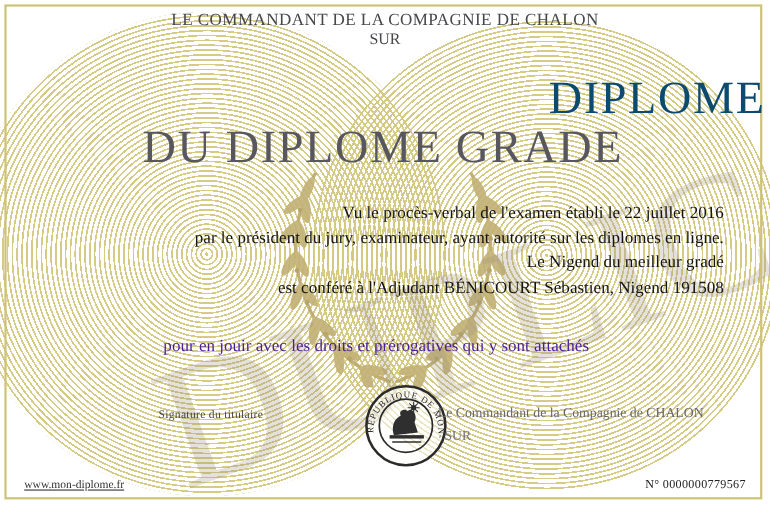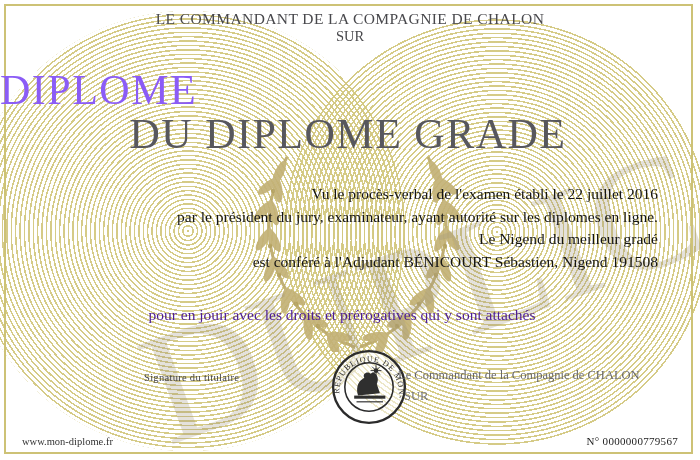--- a/index.html
+++ b/index.html
@@ -39,22 +39,22 @@
   .wreath{position:absolute;left:225px;top:122px;opacity:0.92;}
   .header1{
     position:absolute;left:0;top:10px;width:700px;text-align:center;
     font-size:15.5px;color:#48484c;letter-spacing:0.4px;
   }
   .header2{
     position:absolute;left:0;top:28px;width:700px;text-align:center;
     font-size:14.5px;color:#48484c;
   }
   .title1{
-    position:absolute;left:0;top:66px;width:696px;text-align:left;
-    font-size:42px;color:#8b5cf6;letter-spacing:1.5px;
+    position:absolute;left:0;top:66px;width:696px;text-align:right;
+    font-size:42px;color:#0c4a6e;letter-spacing:1.5px;
   }
   .title2{
     position:absolute;left:0;top:110px;width:696px;text-align:center;
     font-size:42px;color:#57575d;letter-spacing:1.5px;
   }
   .bodytext{
     position:absolute;left:58px;top:183px;width:600px;
     font-size:15.5px;line-height:22.5px;color:#141414;text-align:right;
   }
   .closing{
@@ -69,21 +69,21 @@
   .issuer1{
     position:absolute;left:398px;top:368px;width:260px;
     font-size:12.5px;color:#67676b;
   }
   .issuer2{
     position:absolute;left:404px;top:389px;
     font-size:12.5px;color:#74747a;
   }
   .site{
     position:absolute;left:22px;top:436px;
-    font-size:10.5px;color:#333333;
+    font-size:10.5px;color:#333333;text-decoration:underline;
   }
   .serial{
     position:absolute;right:22px;top:435px;
     font-size:11px;color:#222222;letter-spacing:0.3px;
   }
 </style>
 </head>
 <body>
 
 <div class="page">

